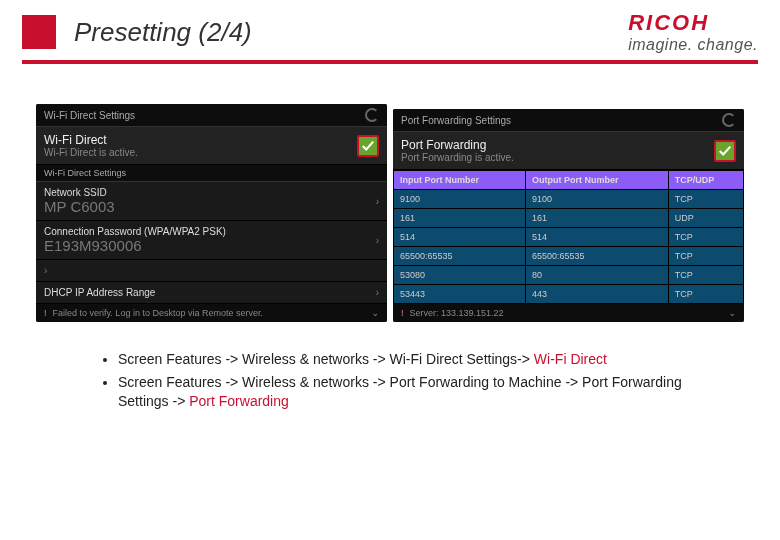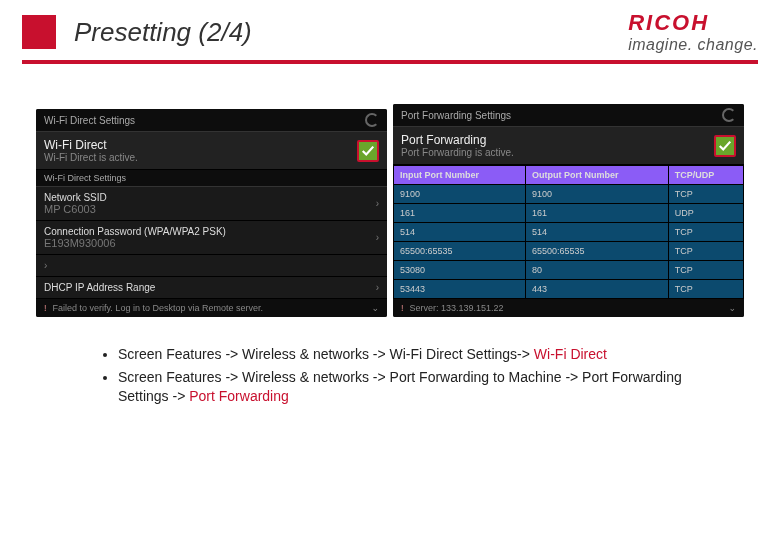--- a/index.html
+++ b/index.html
@@ -48,21 +48,21 @@
     display: flex; align-items: center; justify-content: center;
     background: #6aa52b; border-radius: 2px;
   }
   .toggle-box svg { width: 14px; height: 14px; }
   .subhead { background: #0d0d0d; color: #aaa; padding: 3px 8px; font-size: 9px; border-bottom: 1px solid #333; }
   .row {
     display: flex; align-items: center; justify-content: space-between;
     padding: 5px 8px; border-bottom: 1px solid #000;
   }
   .row .lbl { color: #ddd; font-size: 10px; }
-  .row .val { color: #777; font-size: 11px; }
+  .row .val { color: #777; font-size: 15px; }
   .row .chev { color: #777; font-size: 10px; }
   .footer-bar {
     background: #0d0d0d; color: #888; font-size: 9px;
     padding: 4px 8px; display: flex; align-items: center; gap: 6px;
   }
   .warn { color: #d88; }
 
   .ptbl { width: 100%; border-collapse: collapse; font-size: 9px; }
   .ptbl th, .ptbl td {
     border: 1px solid #000; padding: 4px 6px; text-align: left; background: #0c4a6e; color: #ccc;

